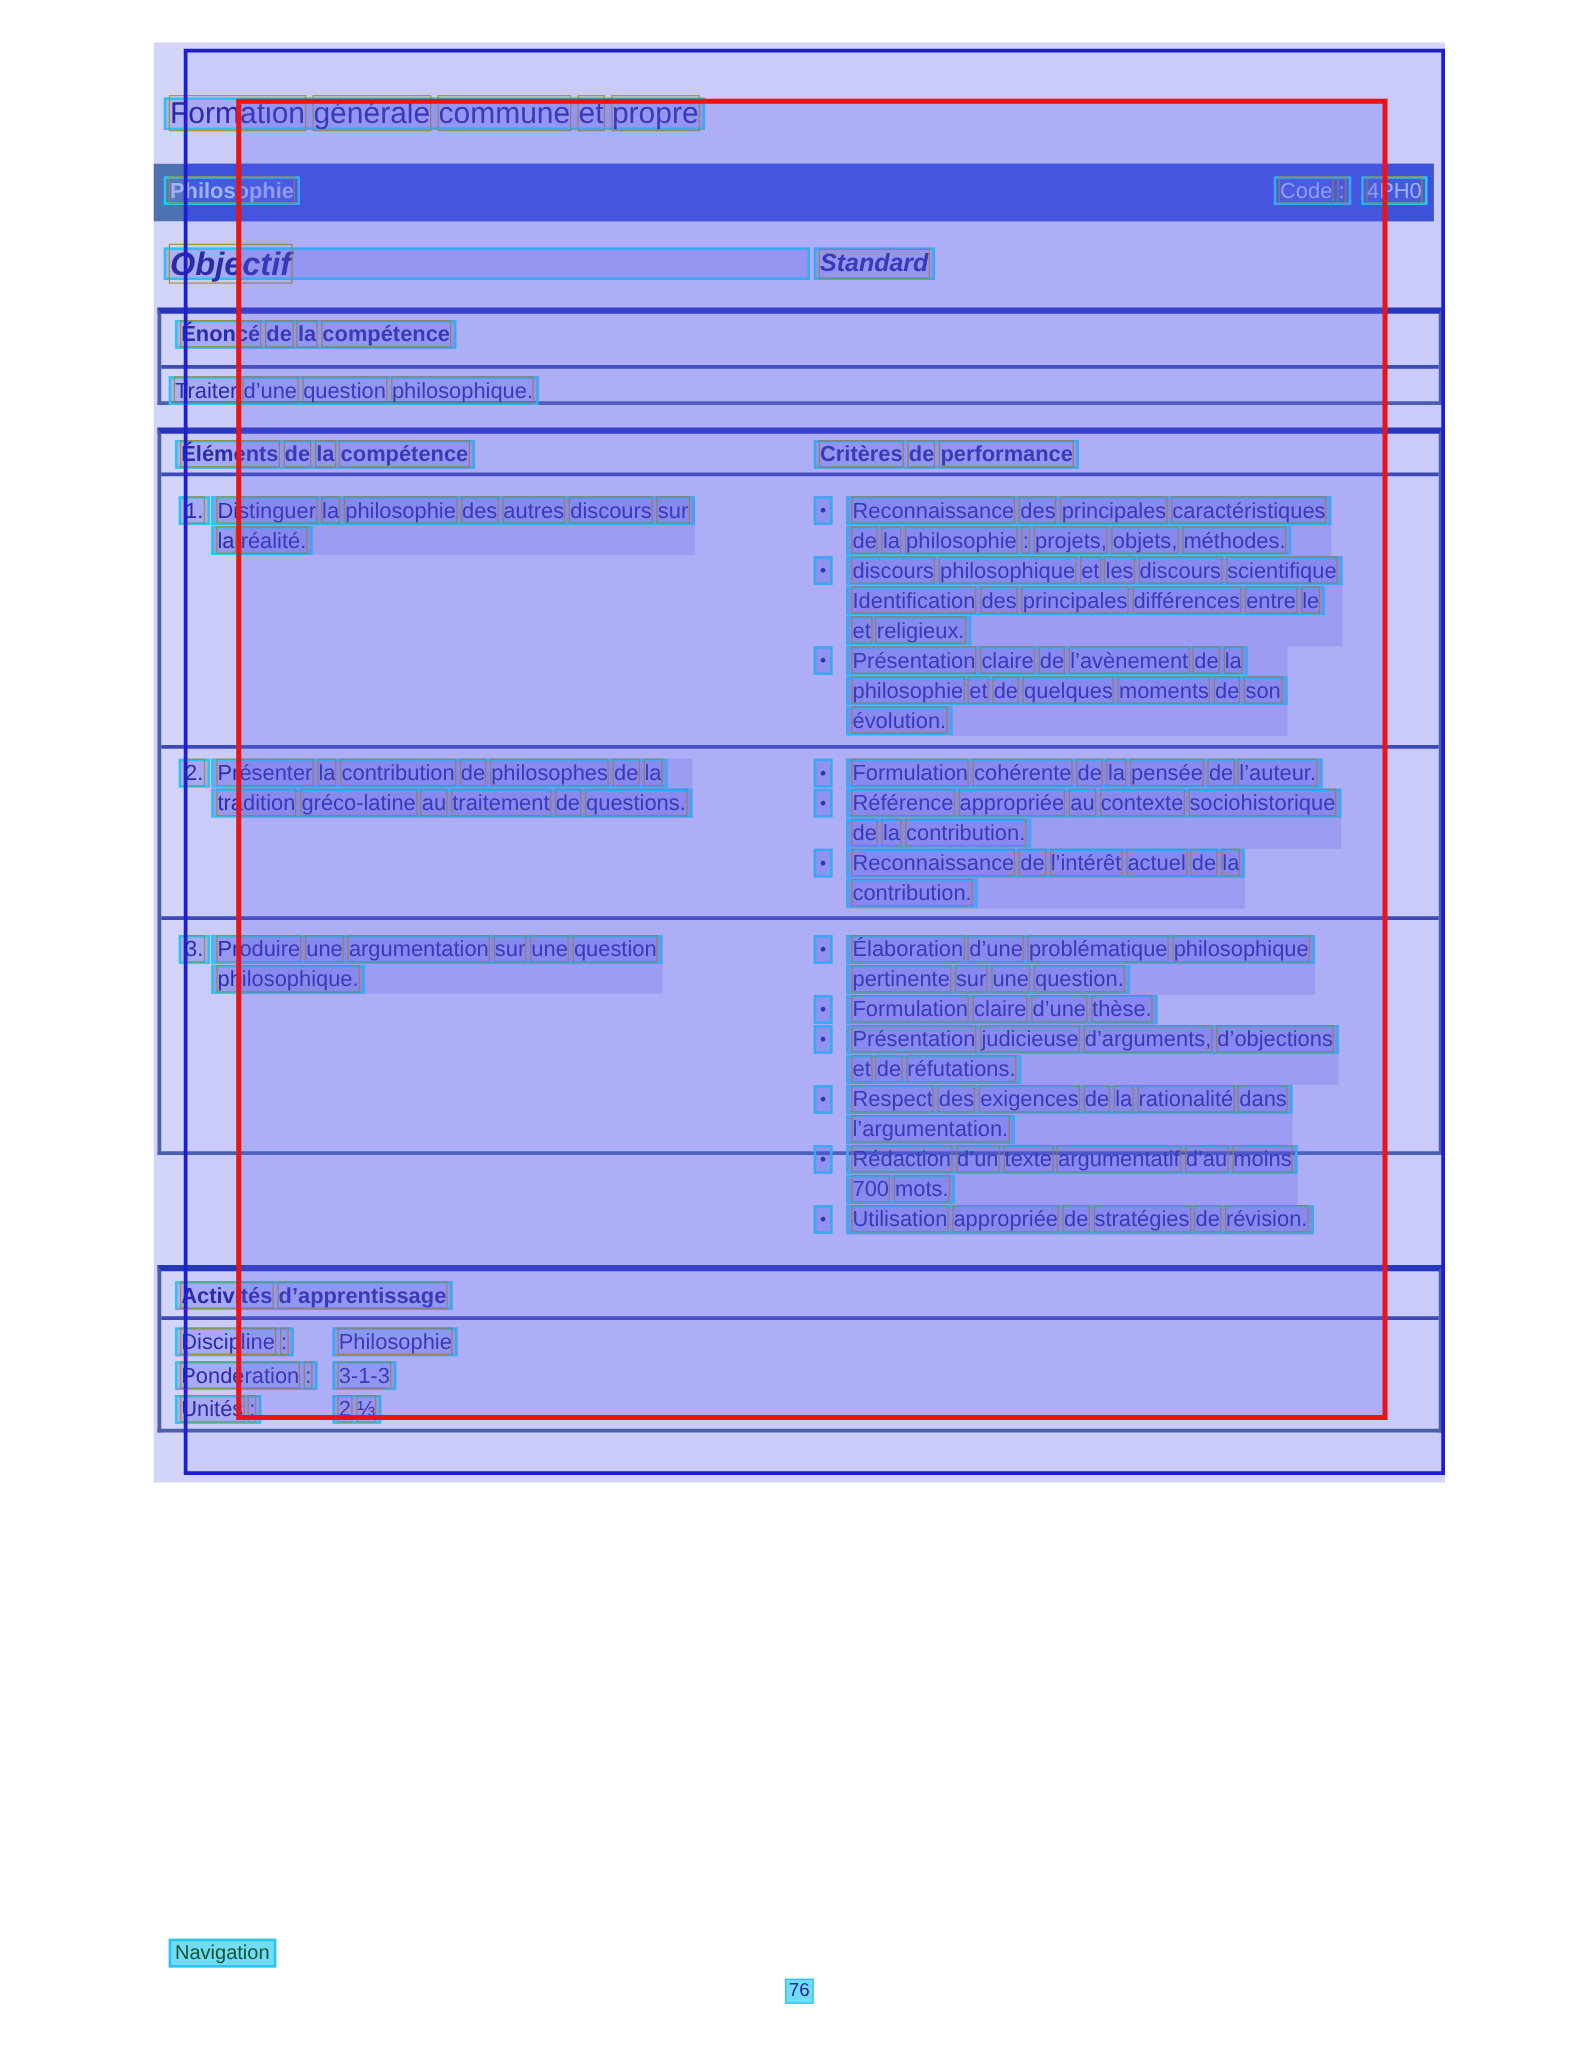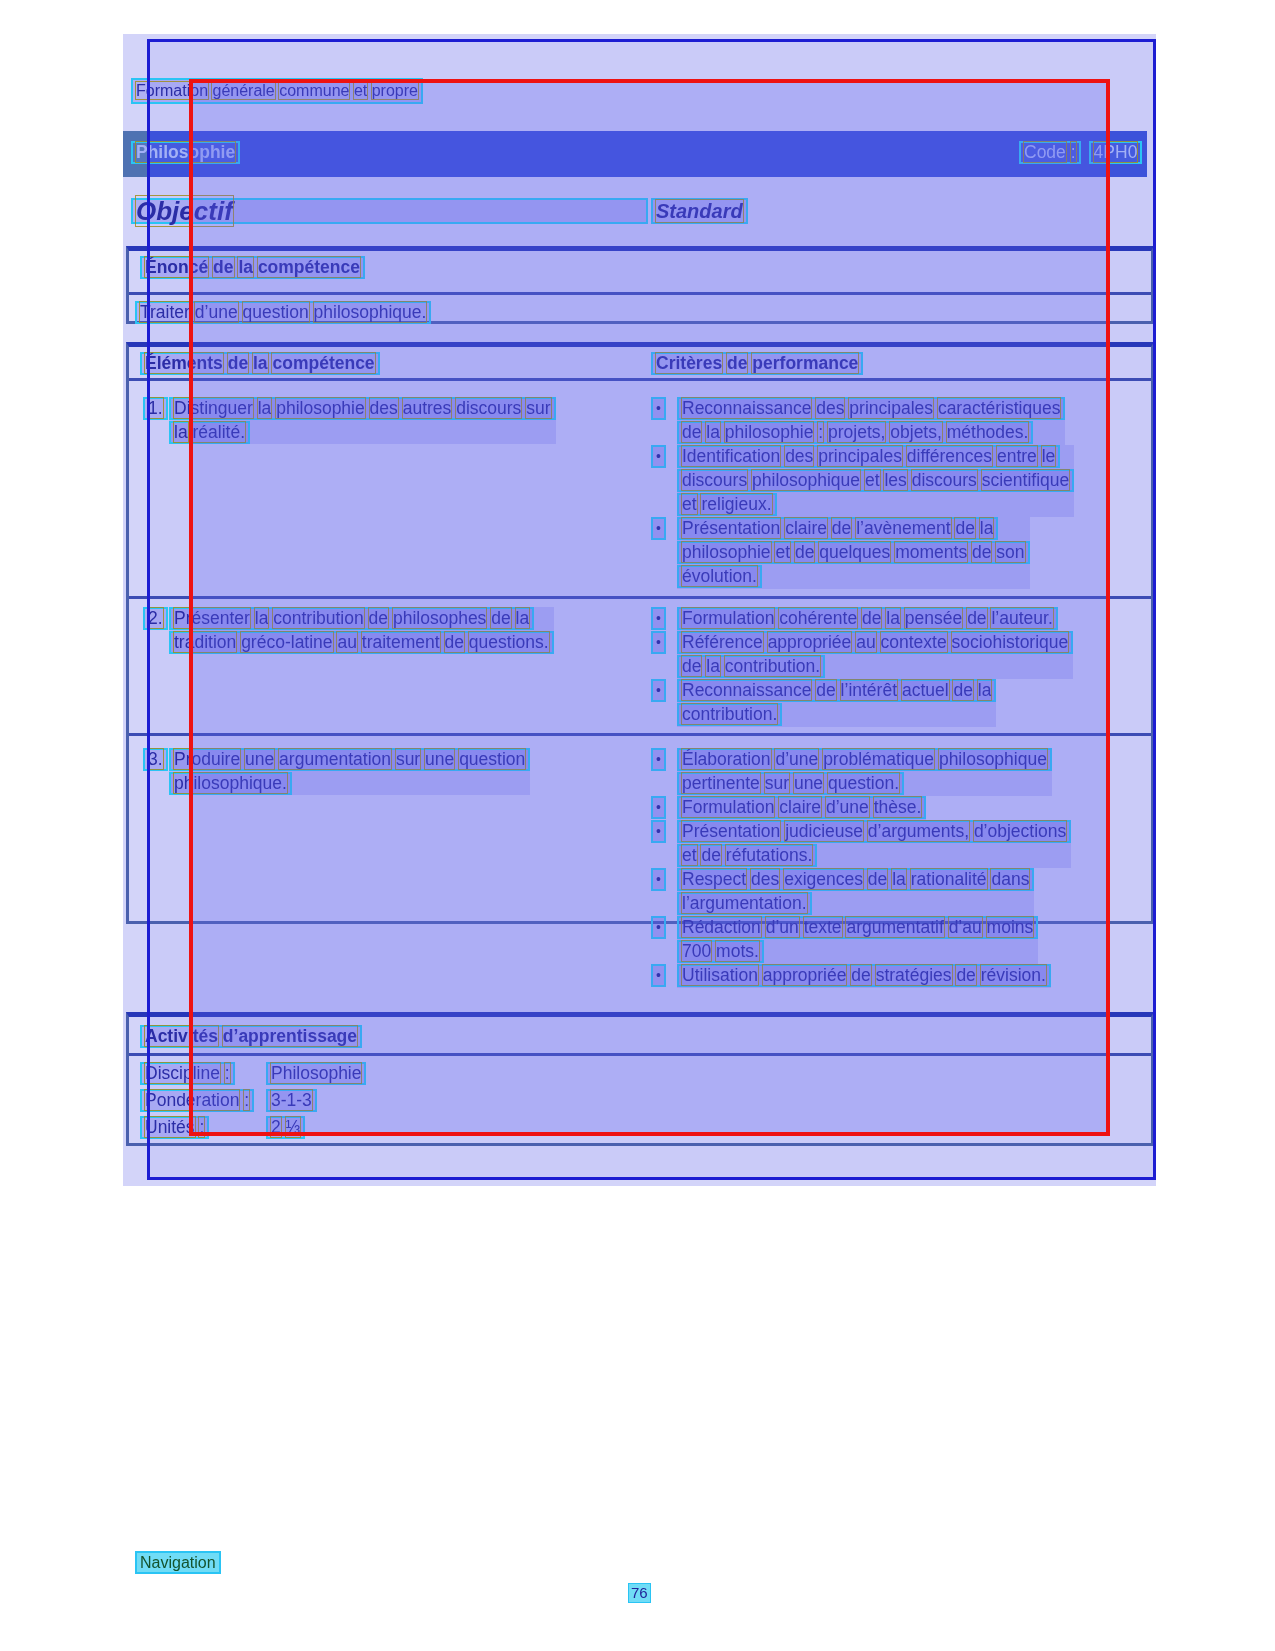--- a/index.html
+++ b/index.html
@@ -23,21 +23,21 @@
 
   
   .ocr-line { display:inline-block; background:rgba(66,66,228,0.25); border:2px solid #2ac4f4;
     padding:0 3px; line-height:19px; font-size:17.5px; color:#2b2da6; white-space:nowrap; }
   .stack { width:fit-content; background:rgba(80,80,228,0.18); }
   .stack .ocr-line { display:block; width:fit-content; margin-bottom:1px; }
   .w { outline:1px solid rgba(160,140,30,0.85); }
   .bold { font-weight:bold; }
 
   .formation { position:absolute; left:131px; top:78px; z-index:2; }
-  .formation .ocr-line { font-size:16px; line-height:22px; }
+  .formation .ocr-line { font-size:24px; line-height:22px; }
 
   
   .phil-bar { position:absolute; left:123px; top:131px; width:1024px; height:46px;
     background:#4f72b2; z-index:2; }
   .phil-bar-vivid { position:absolute; left:24px; top:0; right:0; bottom:0; background:#3c52da; }
   .phil-title { position:absolute; left:8px; top:10px; }
   .phil-bar .ocr-line { background:rgba(120,150,255,0.15); color:#a3b1f5; }
   .phil-code { position:absolute; left:896px; top:10px; display:flex; gap:8px; }
 
   .objectif { position:absolute; left:131px; top:198px; z-index:2; }
@@ -146,22 +146,22 @@
               <div class="stack">
 
               <div class="ocr-line"><span class="w">Reconnaissance</span> <span class="w">des</span> <span class="w">principales</span> <span class="w">caractéristiques</span></div>
               <div class="ocr-line"><span class="w">de</span> <span class="w">la</span> <span class="w">philosophie</span> <span class="w">:</span> <span class="w">projets,</span> <span class="w">objets,</span> <span class="w">méthodes.</span></div>
             </div>
             </div>
           <div class="criterion">
               <span class="bullet-box">•</span>
               <div class="stack">
 
+              <div class="ocr-line"><span class="w">discours</span> <span class="w">philosophique</span> <span class="w">et</span> <span class="w">les</span> <span class="w">discours</span> <span class="w">scientifique</span></div>
               <div class="ocr-line"><span class="w">Identification</span> <span class="w">des</span> <span class="w">principales</span> <span class="w">différences</span> <span class="w">entre</span> <span class="w">le</span></div>
-              <div class="ocr-line"><span class="w">discours</span> <span class="w">philosophique</span> <span class="w">et</span> <span class="w">les</span> <span class="w">discours</span> <span class="w">scientifique</span></div>
               <div class="ocr-line"><span class="w">et</span> <span class="w">religieux.</span></div>
             </div>
             </div>
           <div class="criterion">
               <span class="bullet-box">•</span>
               <div class="stack">
 
               <div class="ocr-line"><span class="w">Présentation</span> <span class="w">claire</span> <span class="w">de</span> <span class="w">l’avènement</span> <span class="w">de</span> <span class="w">la</span></div>
               <div class="ocr-line"><span class="w">philosophie</span> <span class="w">et</span> <span class="w">de</span> <span class="w">quelques</span> <span class="w">moments</span> <span class="w">de</span> <span class="w">son</span></div>
               <div class="ocr-line"><span class="w">évolution.</span></div>

